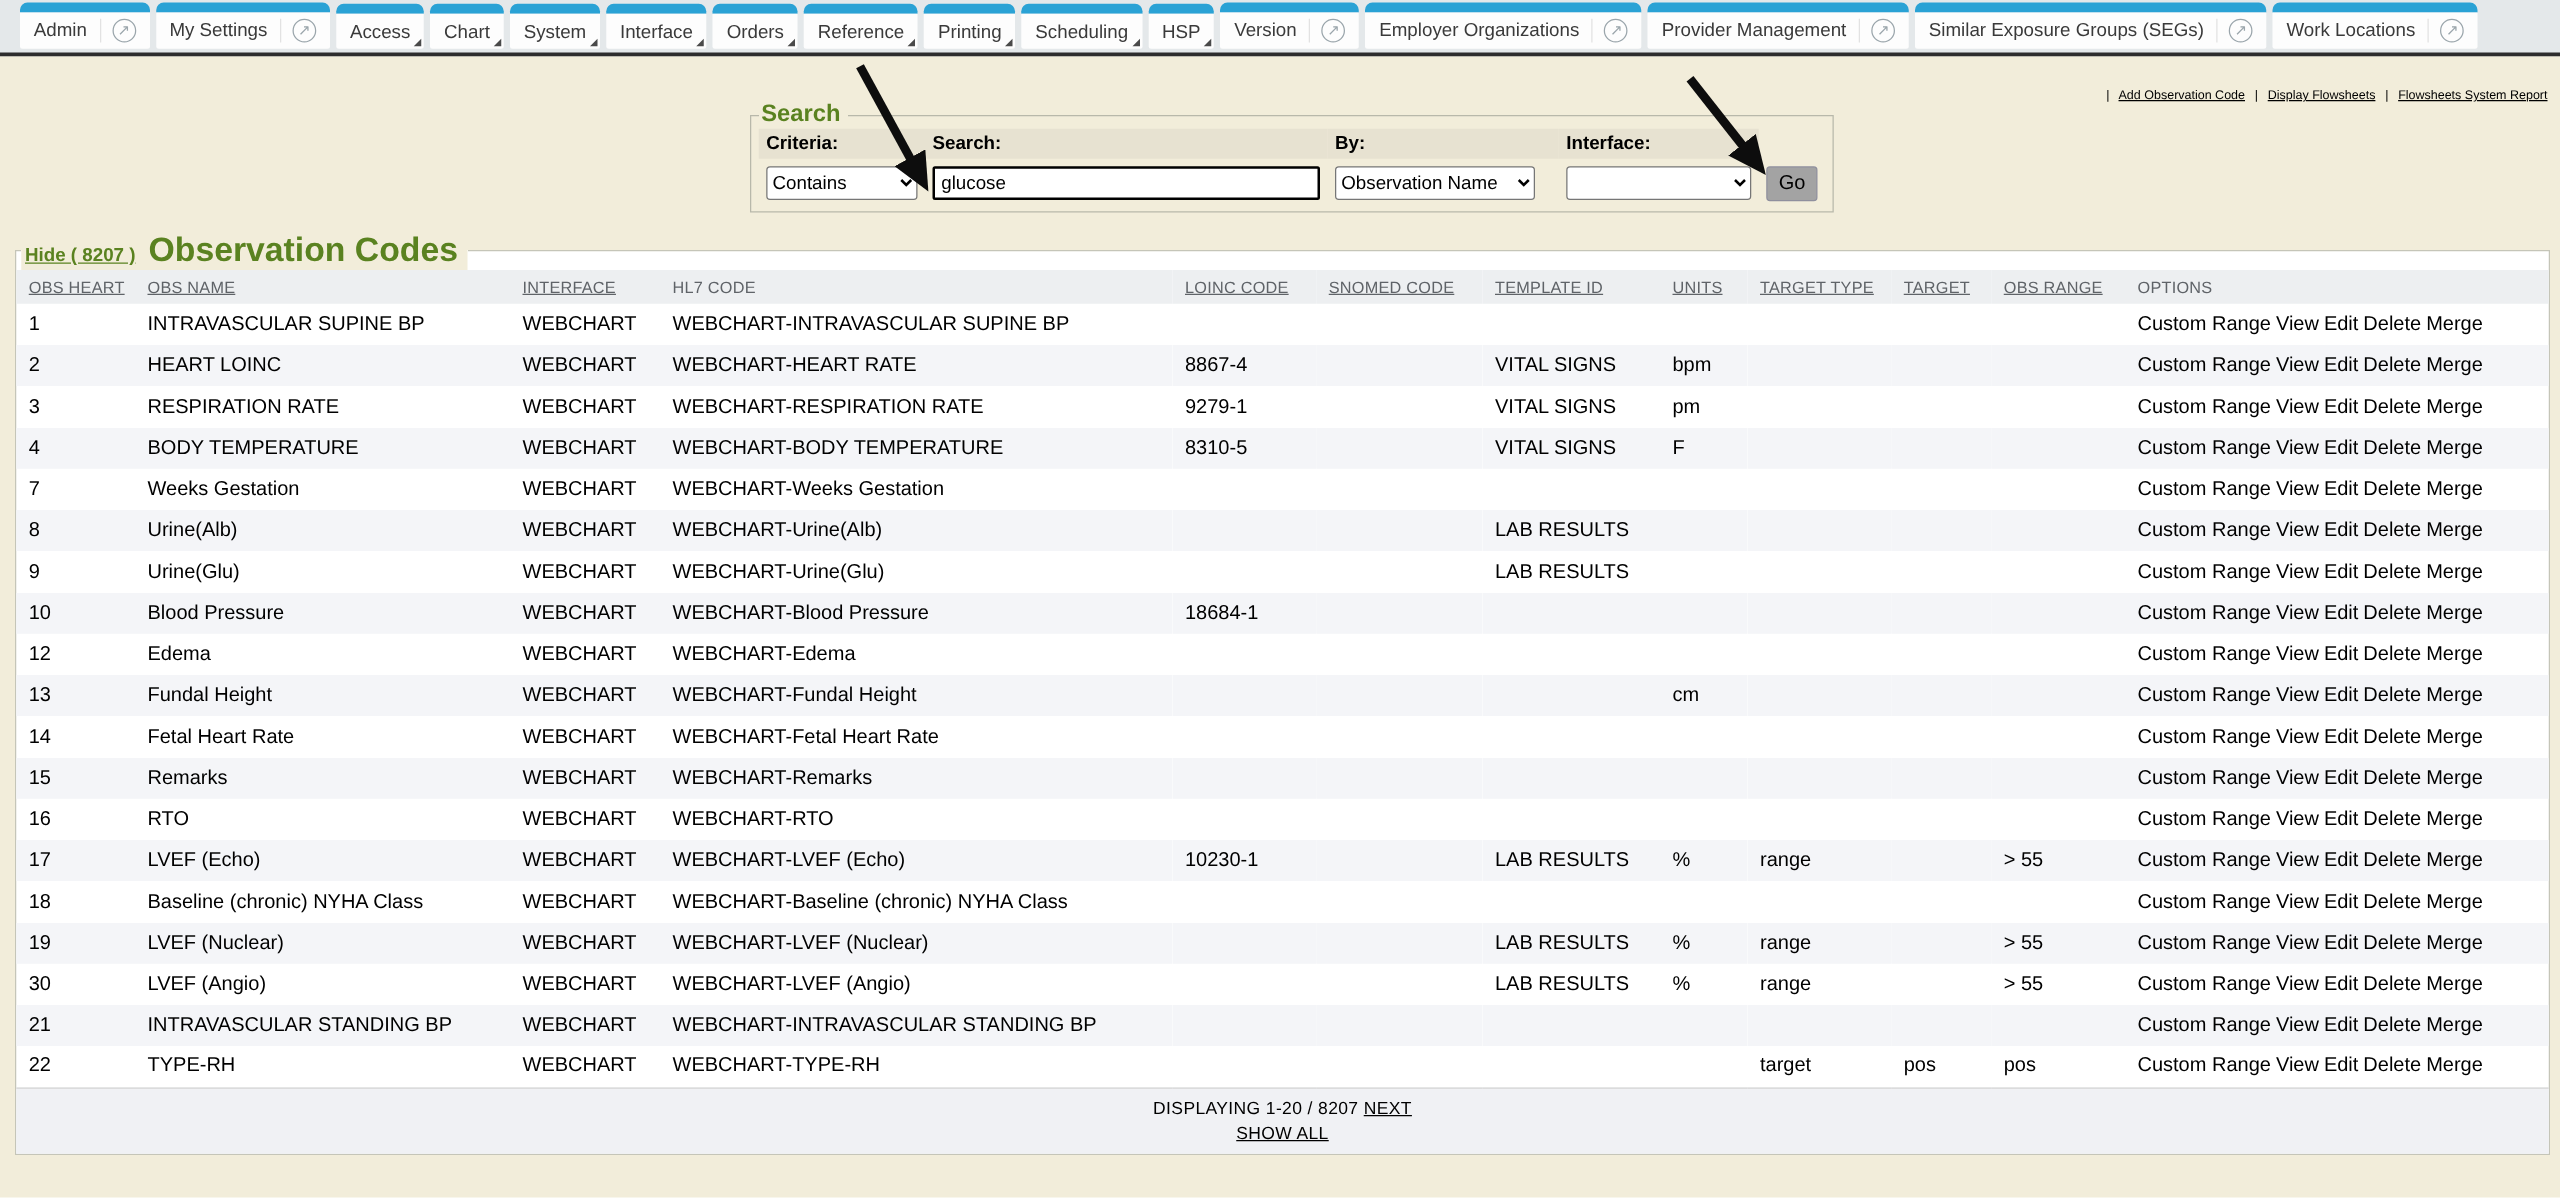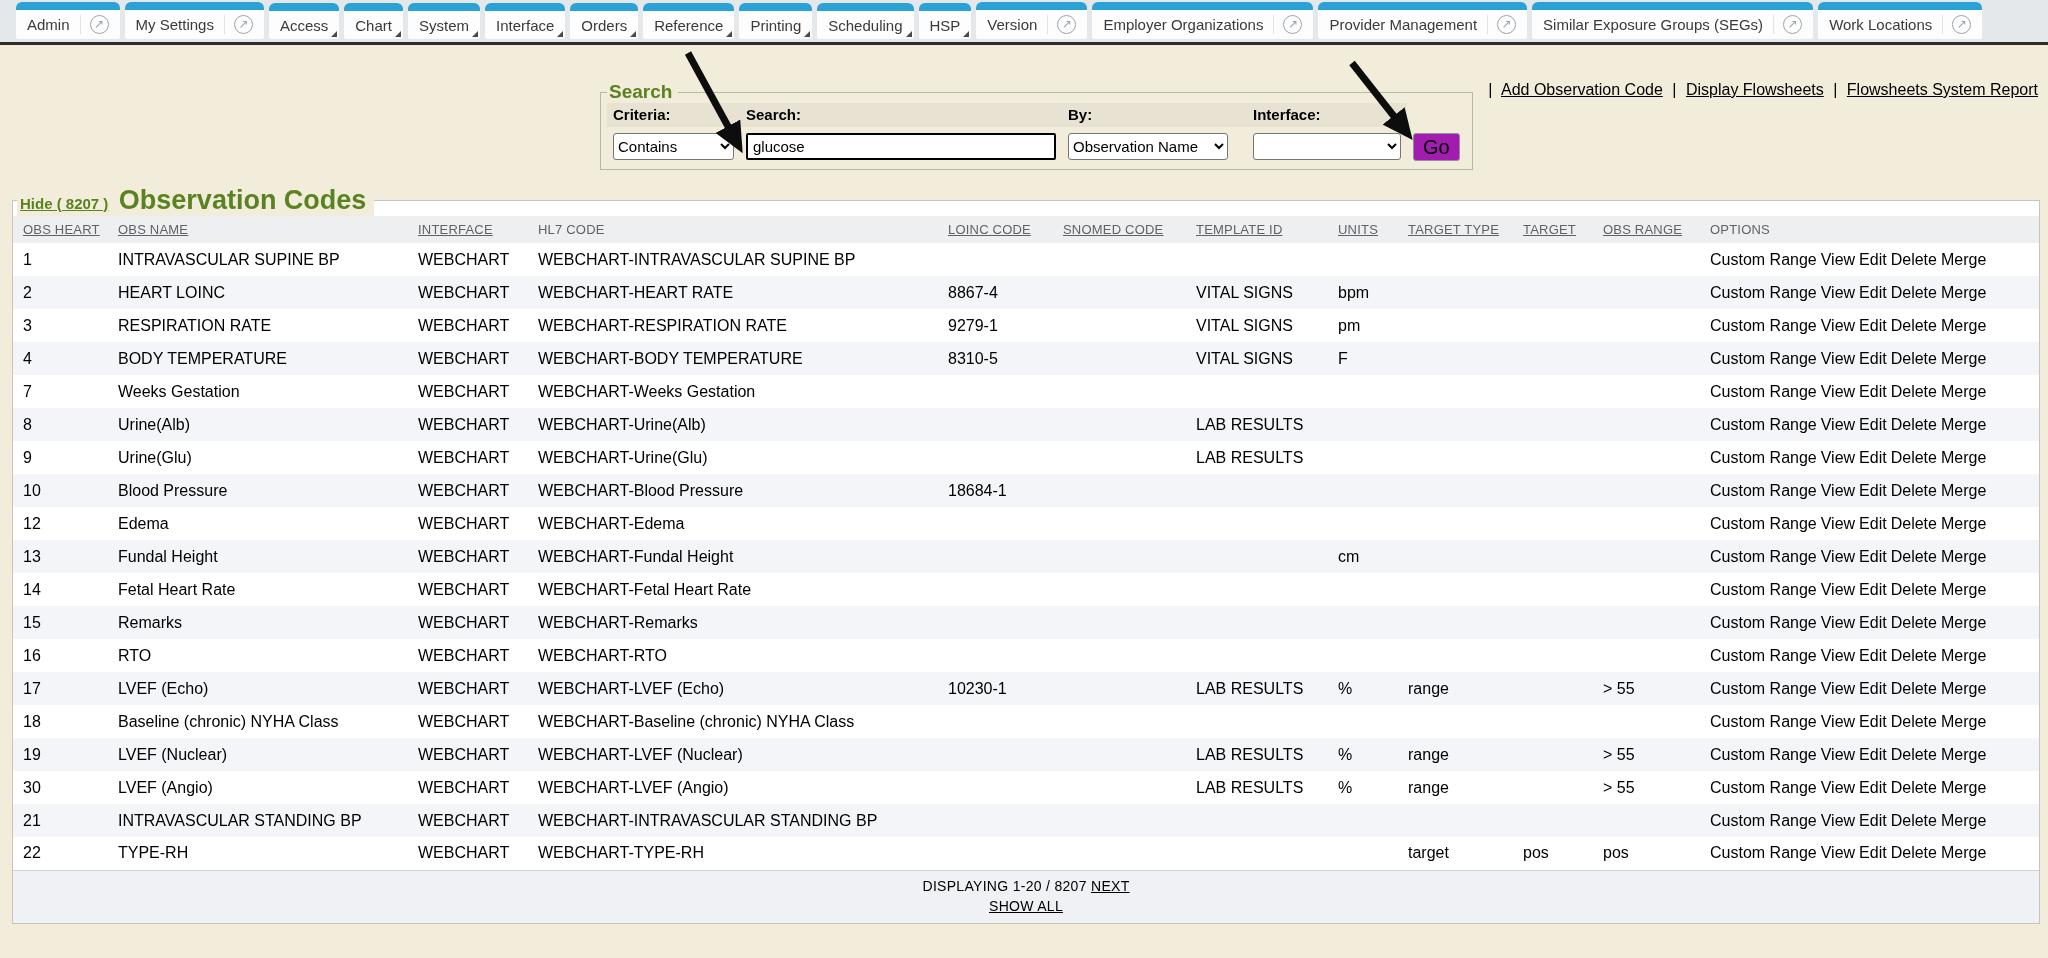--- a/index.html
+++ b/index.html
@@ -28,42 +28,42 @@
   .ext-circle {
     width:19px; height:19px; border:1.5px solid #9aa5ab; border-radius:50%;
     color:#9aa5ab; font-size:12px; line-height:16px; text-align:center;
   }
   .corner {
     position:absolute; right:2px; bottom:2px; width:0; height:0;
     border-left:6px solid transparent; border-bottom:6px solid #4a4a4a;
   }
   
   .content { position:relative; height:910px; }
-  .top-links { position:absolute; top:36px; right:10px; font-size:16px; white-space:nowrap; }
+  .top-links { position:absolute; top:26px; right:10px; font-size:10px; white-space:nowrap; }
   .top-links .lnk { text-decoration:underline; cursor:pointer; color:#000; }
   .top-links .sep { margin:0 5px; }
   
   fieldset { border:1px solid #b8b8aa; }
   .search-fs { position:absolute; left:598px; top:36px; width:856px; padding:0 6px 7px 6px; background:transparent; }
   .search-fs legend { color:#5a8220; font-weight:bold; font-size:19px; padding:0 6px 0 2px; margin-left:0; }
   .search-grid { display:grid; grid-template-columns:133px 322px 185px 160px 1fr; }
   .sh { background:#e7e2d1; font-weight:bold; font-size:15px; padding:3px 6px; height:24px; }
   .sh.nobg { background:transparent; }
   .sc { padding:5px 6px 1px 6px; display:flex; align-items:center; }
   select.sel { font-size:15px; height:27px; border:1px solid #767676; border-radius:3px; background:#fff; font-family:"Liberation Sans",sans-serif; }
   #criteria-select { width:122px; }
   #by-select { width:160px; }
   #interface-select { width:150px; }
   #search-input {
     width:352px; height:27px; border:2px solid #000; border-radius:2px;
     font-size:15px; padding:2px 5px; font-family:"Liberation Sans",sans-serif;
   }
   #go-button {
-    font-size:20px; padding:2px 9px; height:28px; margin-top:6px;
-    background:#a21caf; border:1px solid #8f8f9d; border-radius:3px; cursor:pointer;
+    font-size:16px; padding:2px 9px; height:28px; margin-top:6px;
+    background:#a3a3a3; border:1px solid #8f8f9d; border-radius:3px; cursor:pointer;
     font-family:"Liberation Sans",sans-serif;
   }
   
   .obs-fs { position:absolute; left:10px; top:140px; width:2028px; padding:0; background:#fff; border:1px solid #c5c5b8; }
   .obs-fs legend { margin-left:4px; padding:0 8px 0 3px; background:#f2edda; }
   .hide-link { color:#5a8220; font-weight:bold; font-size:15px; text-decoration:underline; cursor:pointer; }
   .obs-title { color:#5a8220; font-weight:bold; font-size:27px; margin-left:6px; }
   table.obs { width:100%; border-collapse:collapse; table-layout:fixed; }
   table.obs thead th {
     background:#edeff1; color:#5f6368; font-size:13px; font-weight:normal;

